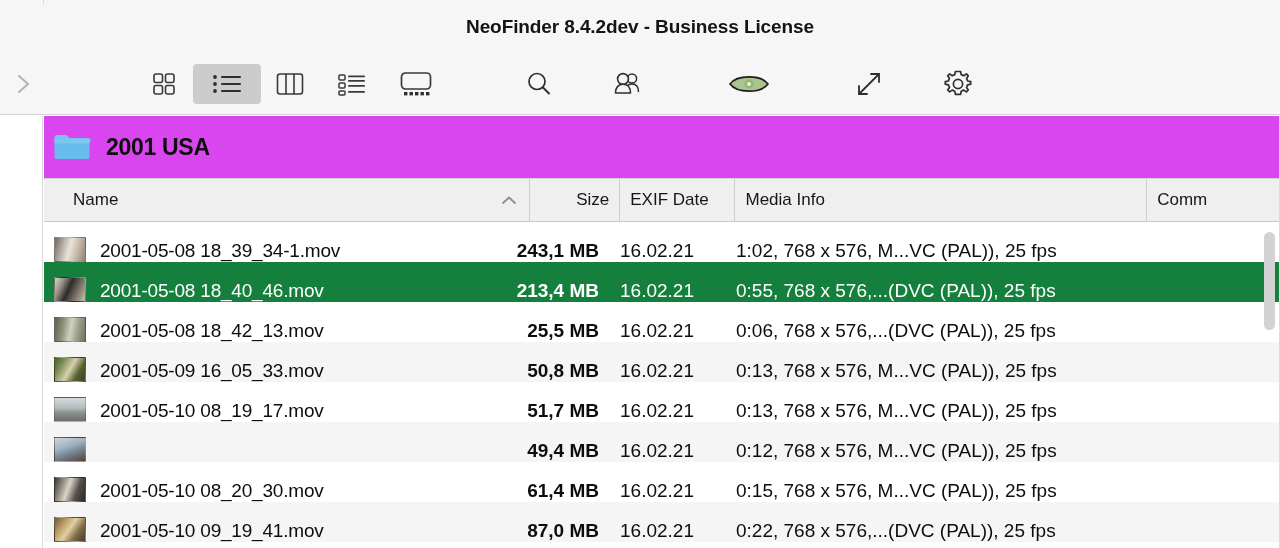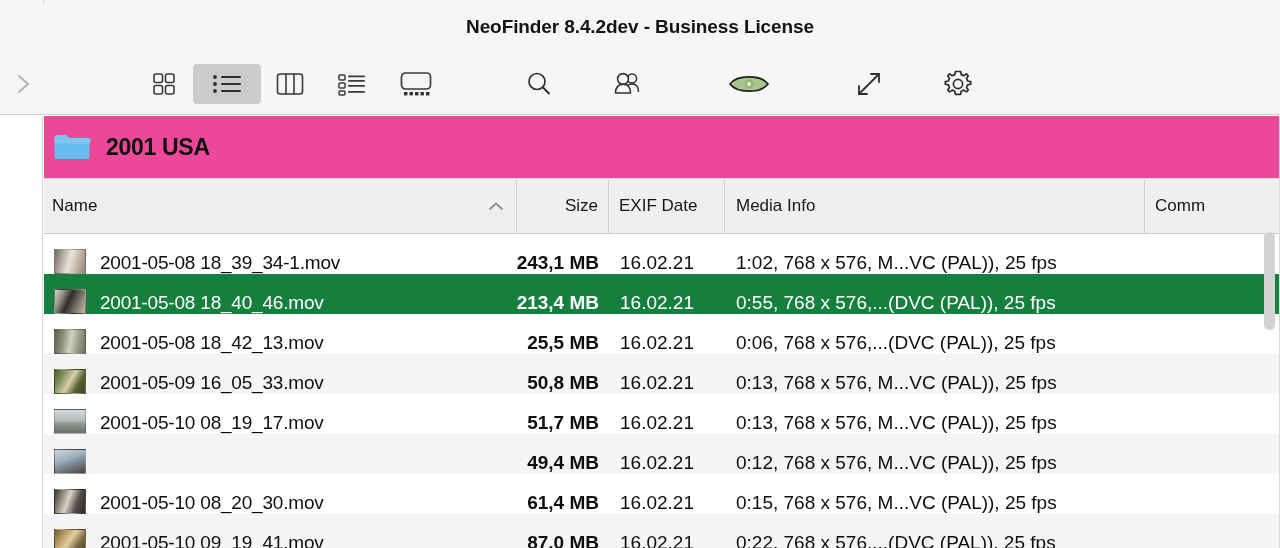--- a/index.html
+++ b/index.html
@@ -50,33 +50,33 @@
   }
 
   
   .content {
     position: absolute; top: 116px; left: 44px; width: 1236px; height: 432px;
     background: #ffffff;
   }
 
   
   .folder-header {
-    height: 62px; background: #ec4899;
+    height: 62px; background: #d946ef;
     display: flex; align-items: center; padding-left: 9px;
   }
   .folder-title {
     font-size: 23px; font-weight: bold; color: #0e0e0e;
     margin-left: 15px; letter-spacing: -0.3px;
   }
 
   
   .col-header {
-    height: 56px; background: #efefef;
+    height: 44px; background: #efefef;
     border-top: 1px solid #d5d5d5; border-bottom: 1px solid #c9c9c9;
-    display: flex; position: relative;
+    display: flex; position: relative; padding-left: 21px;
   }
   .col {
     display: flex; align-items: center;
     font-size: 17px; color: #161616;
     border-right: 1px solid #cfcfcf;
     padding: 0 8px; position: relative;
     height: 100%;
     white-space: nowrap; overflow: hidden;
   }
   .col.name   { width: 473px; }

